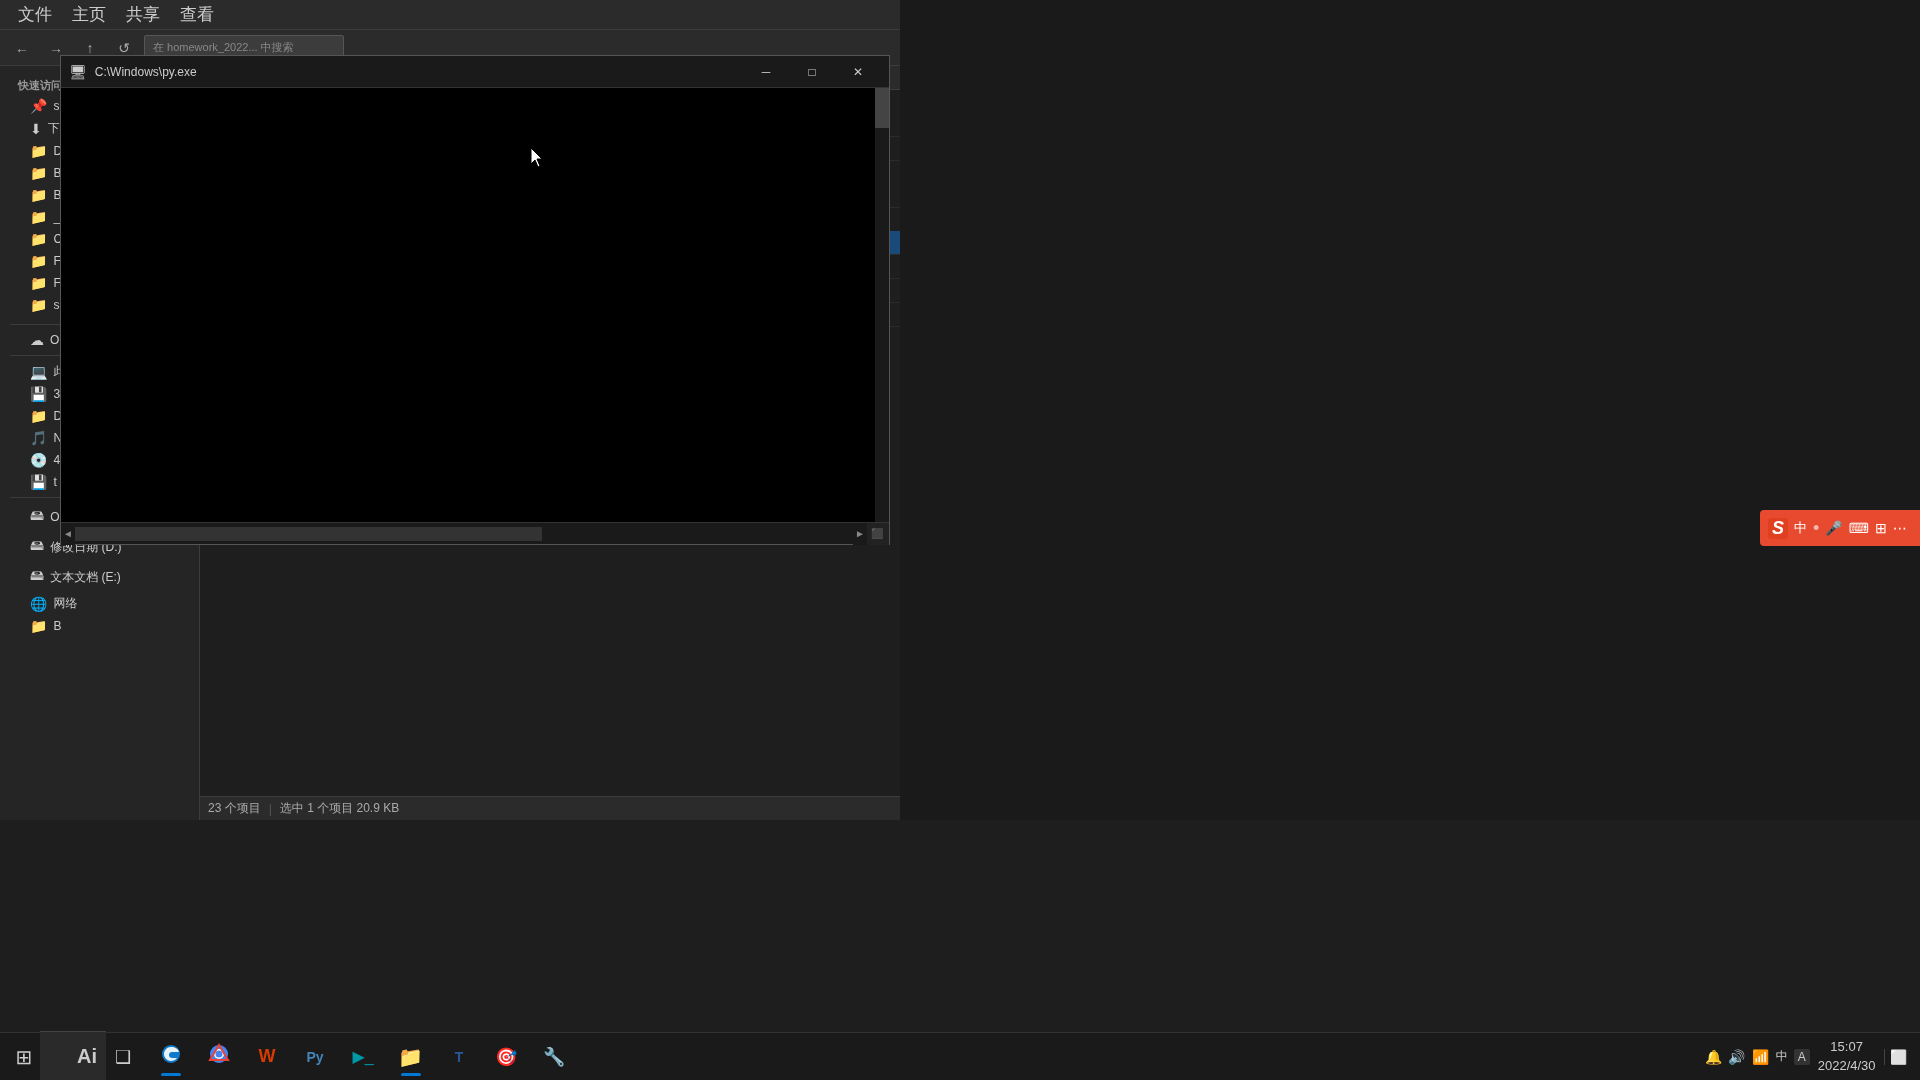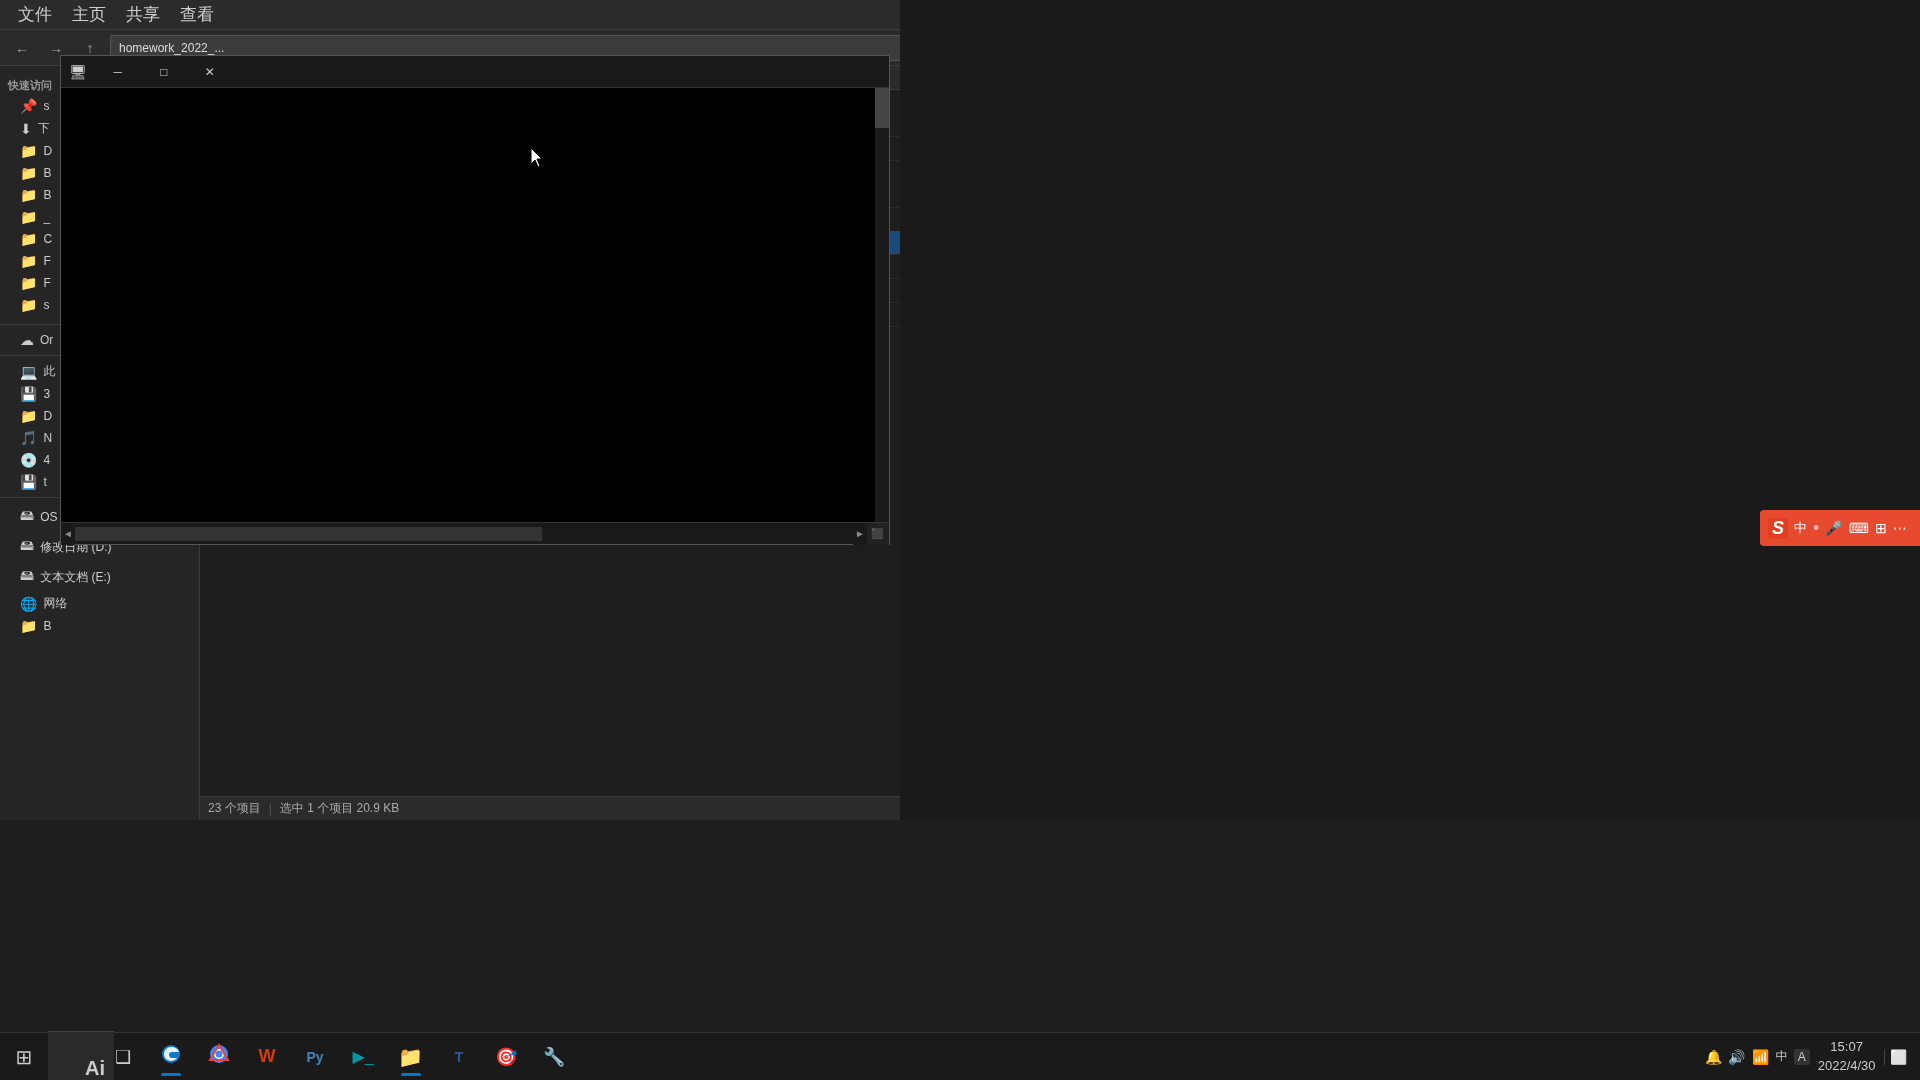--- a/index.html
+++ b/index.html
@@ -95,21 +95,21 @@
       overflow: hidden;
     }
 
     
     .sidebar {
       width: 200px;
       background: #252525;
       border-right: 1px solid #3c3c3c;
       overflow-y: auto;
       flex-shrink: 0;
-      padding: 4px 0;
+      padding: 4px 10px;
     }
     .sidebar-section {
       padding: 4px 0;
     }
     .sidebar-header {
       padding: 4px 8px 2px 8px;
       font-size: 11px;
       color: #999;
       font-weight: bold;
     }
@@ -433,23 +433,20 @@
     <span class="menu-item">共享</span>
     <span class="menu-item">查看</span>
     <div style="flex:1"></div>
     <span style="font-size:12px;color:#888;padding:0 12px;">∧</span>
   </div>
 
   <div class="nav-bar">
     <div class="nav-btn">←</div>
     <div class="nav-btn">→</div>
     <div class="nav-btn">↑</div>
-    <div class="address-bar">
-      <span>homework_2022_...</span>
-    </div>
     <div class="nav-btn">↺</div>
     <div class="search-bar">
       <span style="color:#888;font-size:11px;">在 homework_2022... 中搜索</span>
     </div>
   </div>
 
   <div class="content-area">
 
     <div class="sidebar">
       <div class="sidebar-section">
@@ -656,20 +653,21 @@
       </div>
     </div>
   </div>
 </div>
 
 <div class="right-panel"></div>
 
 <div class="console-window">
   <div class="console-titlebar">
     <span style="margin-right:8px;font-size:14px;">🖥</span>
+    <span class="console-title-text">C:\Windows\py.exe</span>
     <div class="console-win-controls">
       <div class="console-win-btn">─</div>
       <div class="console-win-btn">□</div>
       <div class="console-win-btn close-btn">✕</div>
     </div>
   </div>
   <div class="console-body">
 
     <div style="position:absolute;top:0;left:0;right:14px;bottom:0;background:#000;"></div>
 
@@ -765,15 +763,15 @@
       <span style="font-size:12px;color:#ccc;background:#333;padding:1px 4px;border-radius:2px;">A</span>
     </div>
     <div class="taskbar-clock">
       <div>15:07</div>
       <div>2022/4/30</div>
     </div>
     <span style="font-size:14px;color:#888;border-left:1px solid #444;padding-left:6px;cursor:pointer;">⬜</span>
   </div>
 </div>
 
-<div style="position:absolute;bottom:0;left:48px;width:66px;height:49px;background:#2a2a2a;display:flex;align-items:flex-end;justify-content:center;z-index:200;border-top:1px solid #444;padding-left:28px;">
+<div style="position:absolute;bottom:0;left:40px;width:66px;height:49px;background:#2a2a2a;display:flex;align-items:center;justify-content:center;z-index:200;border-top:1px solid #444;padding-left:28px;">
   <span style="font-size:20px;color:#ccc;font-weight:bold;">Ai</span>
 </div>
 
 </body></html>

